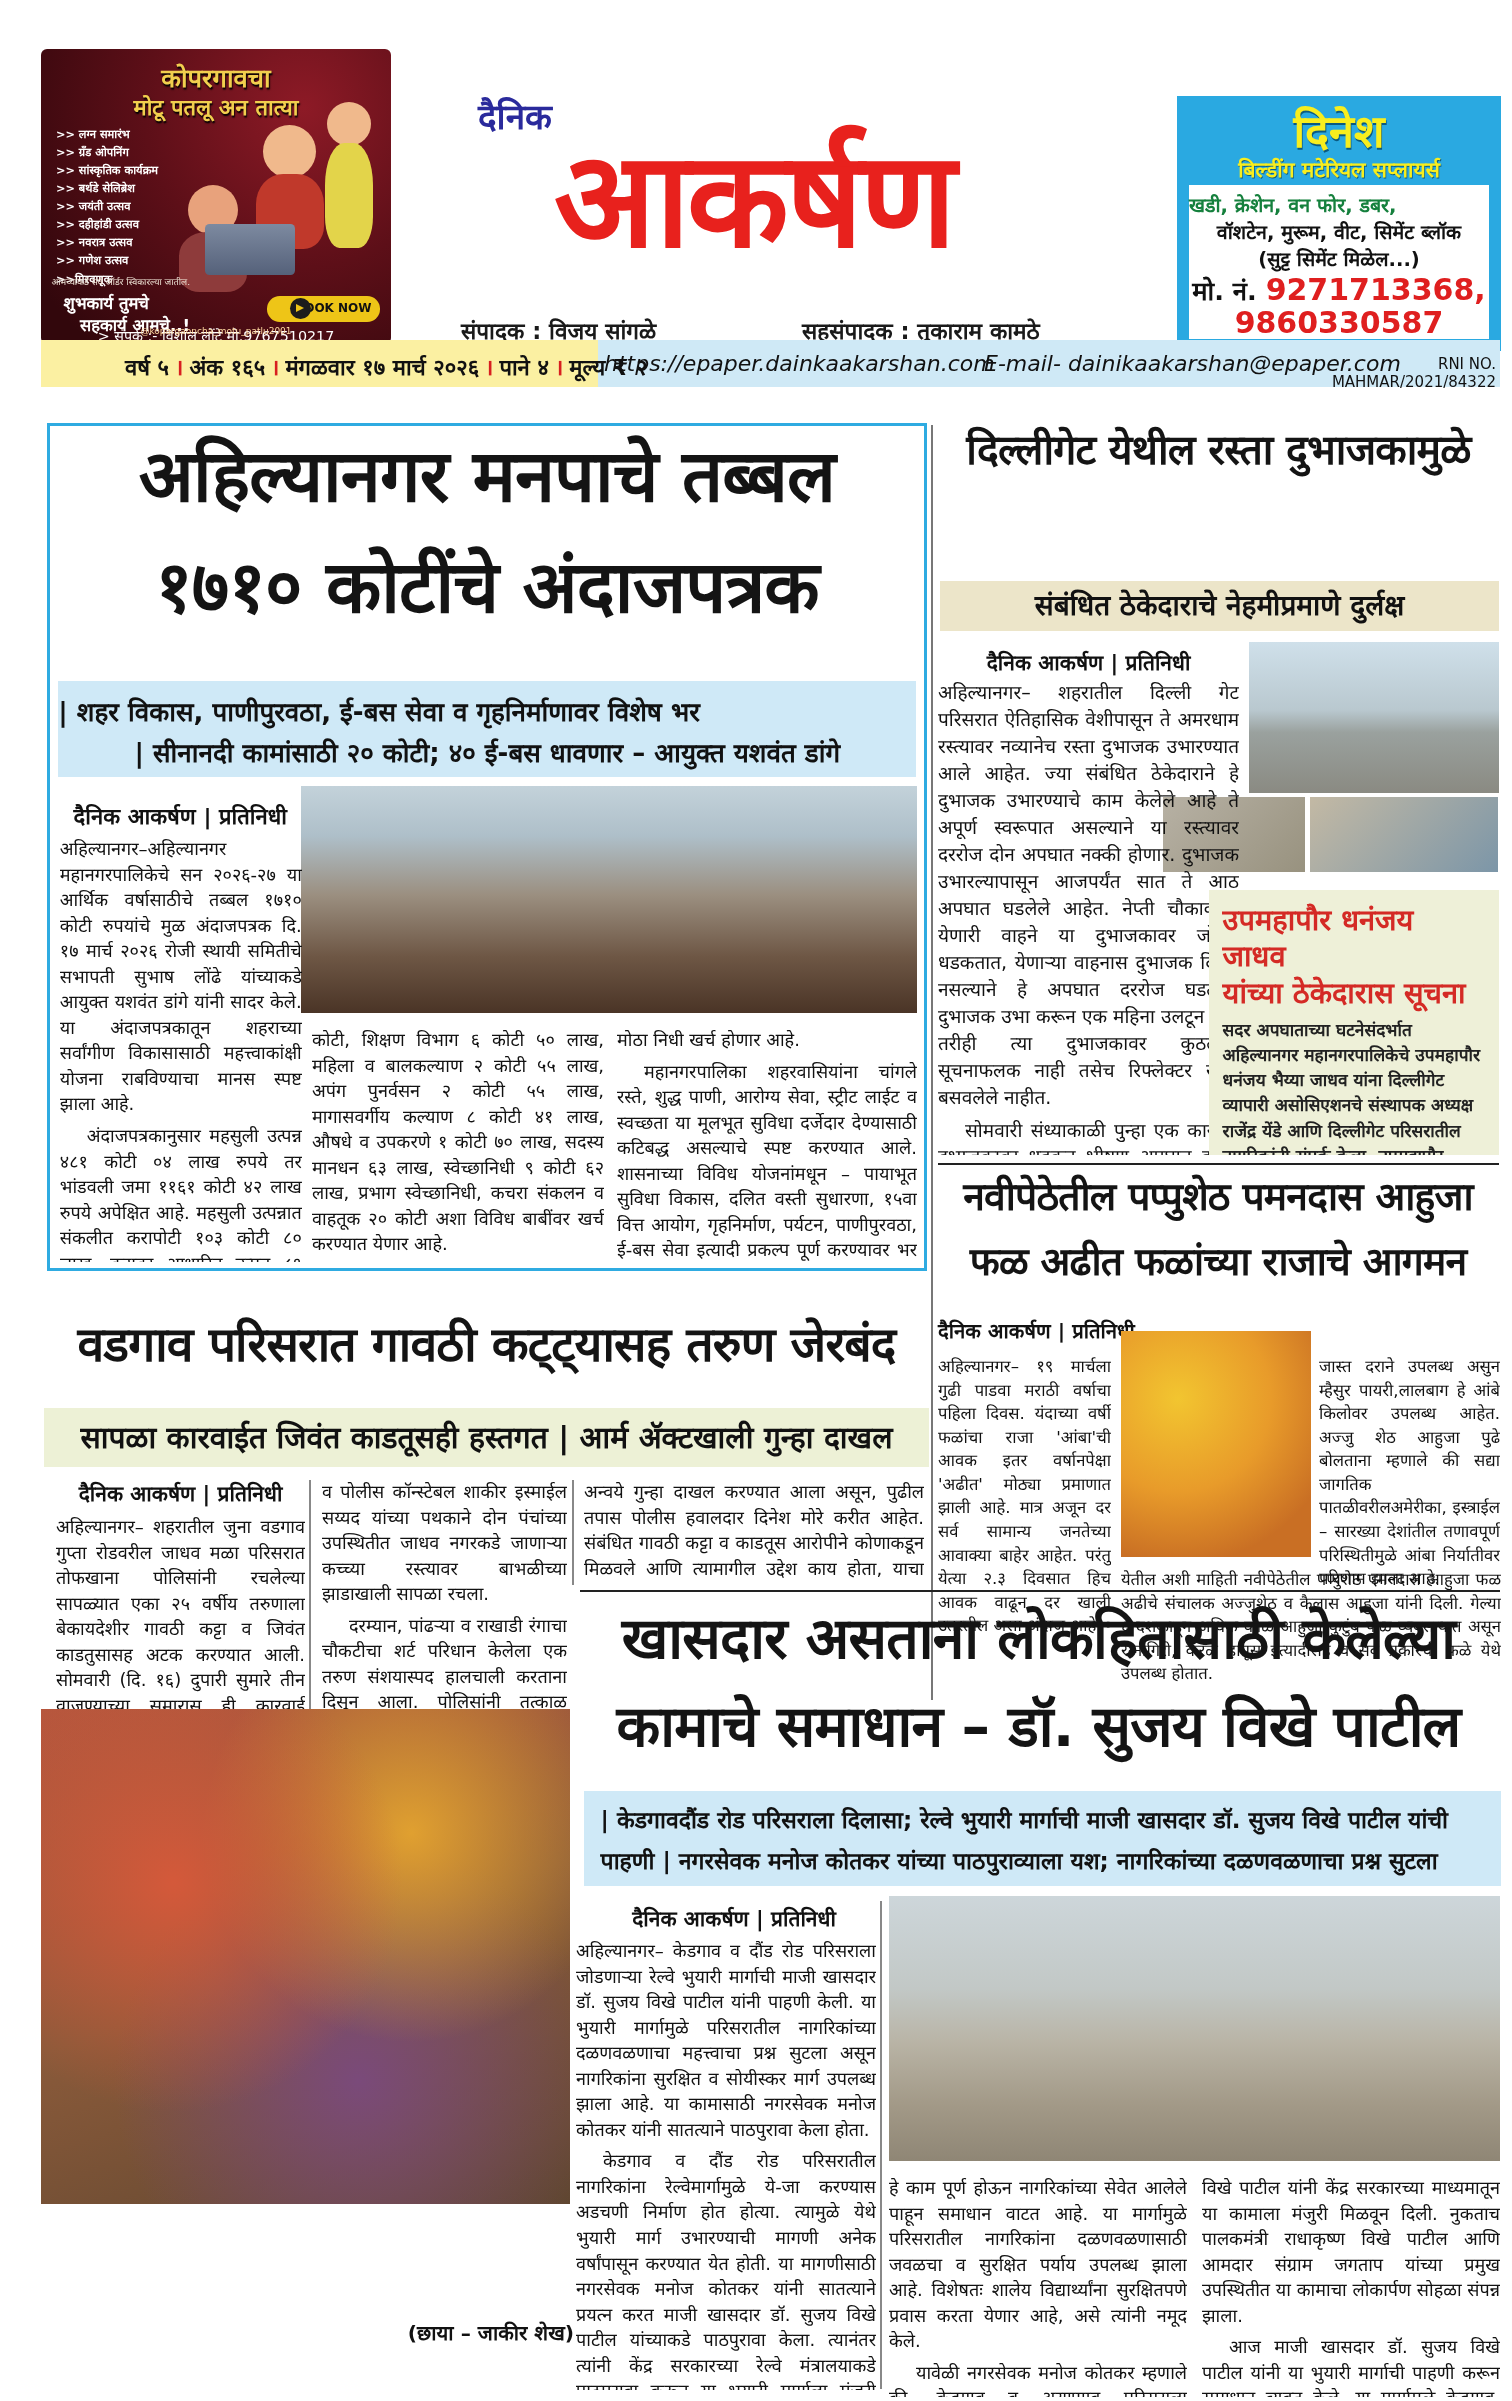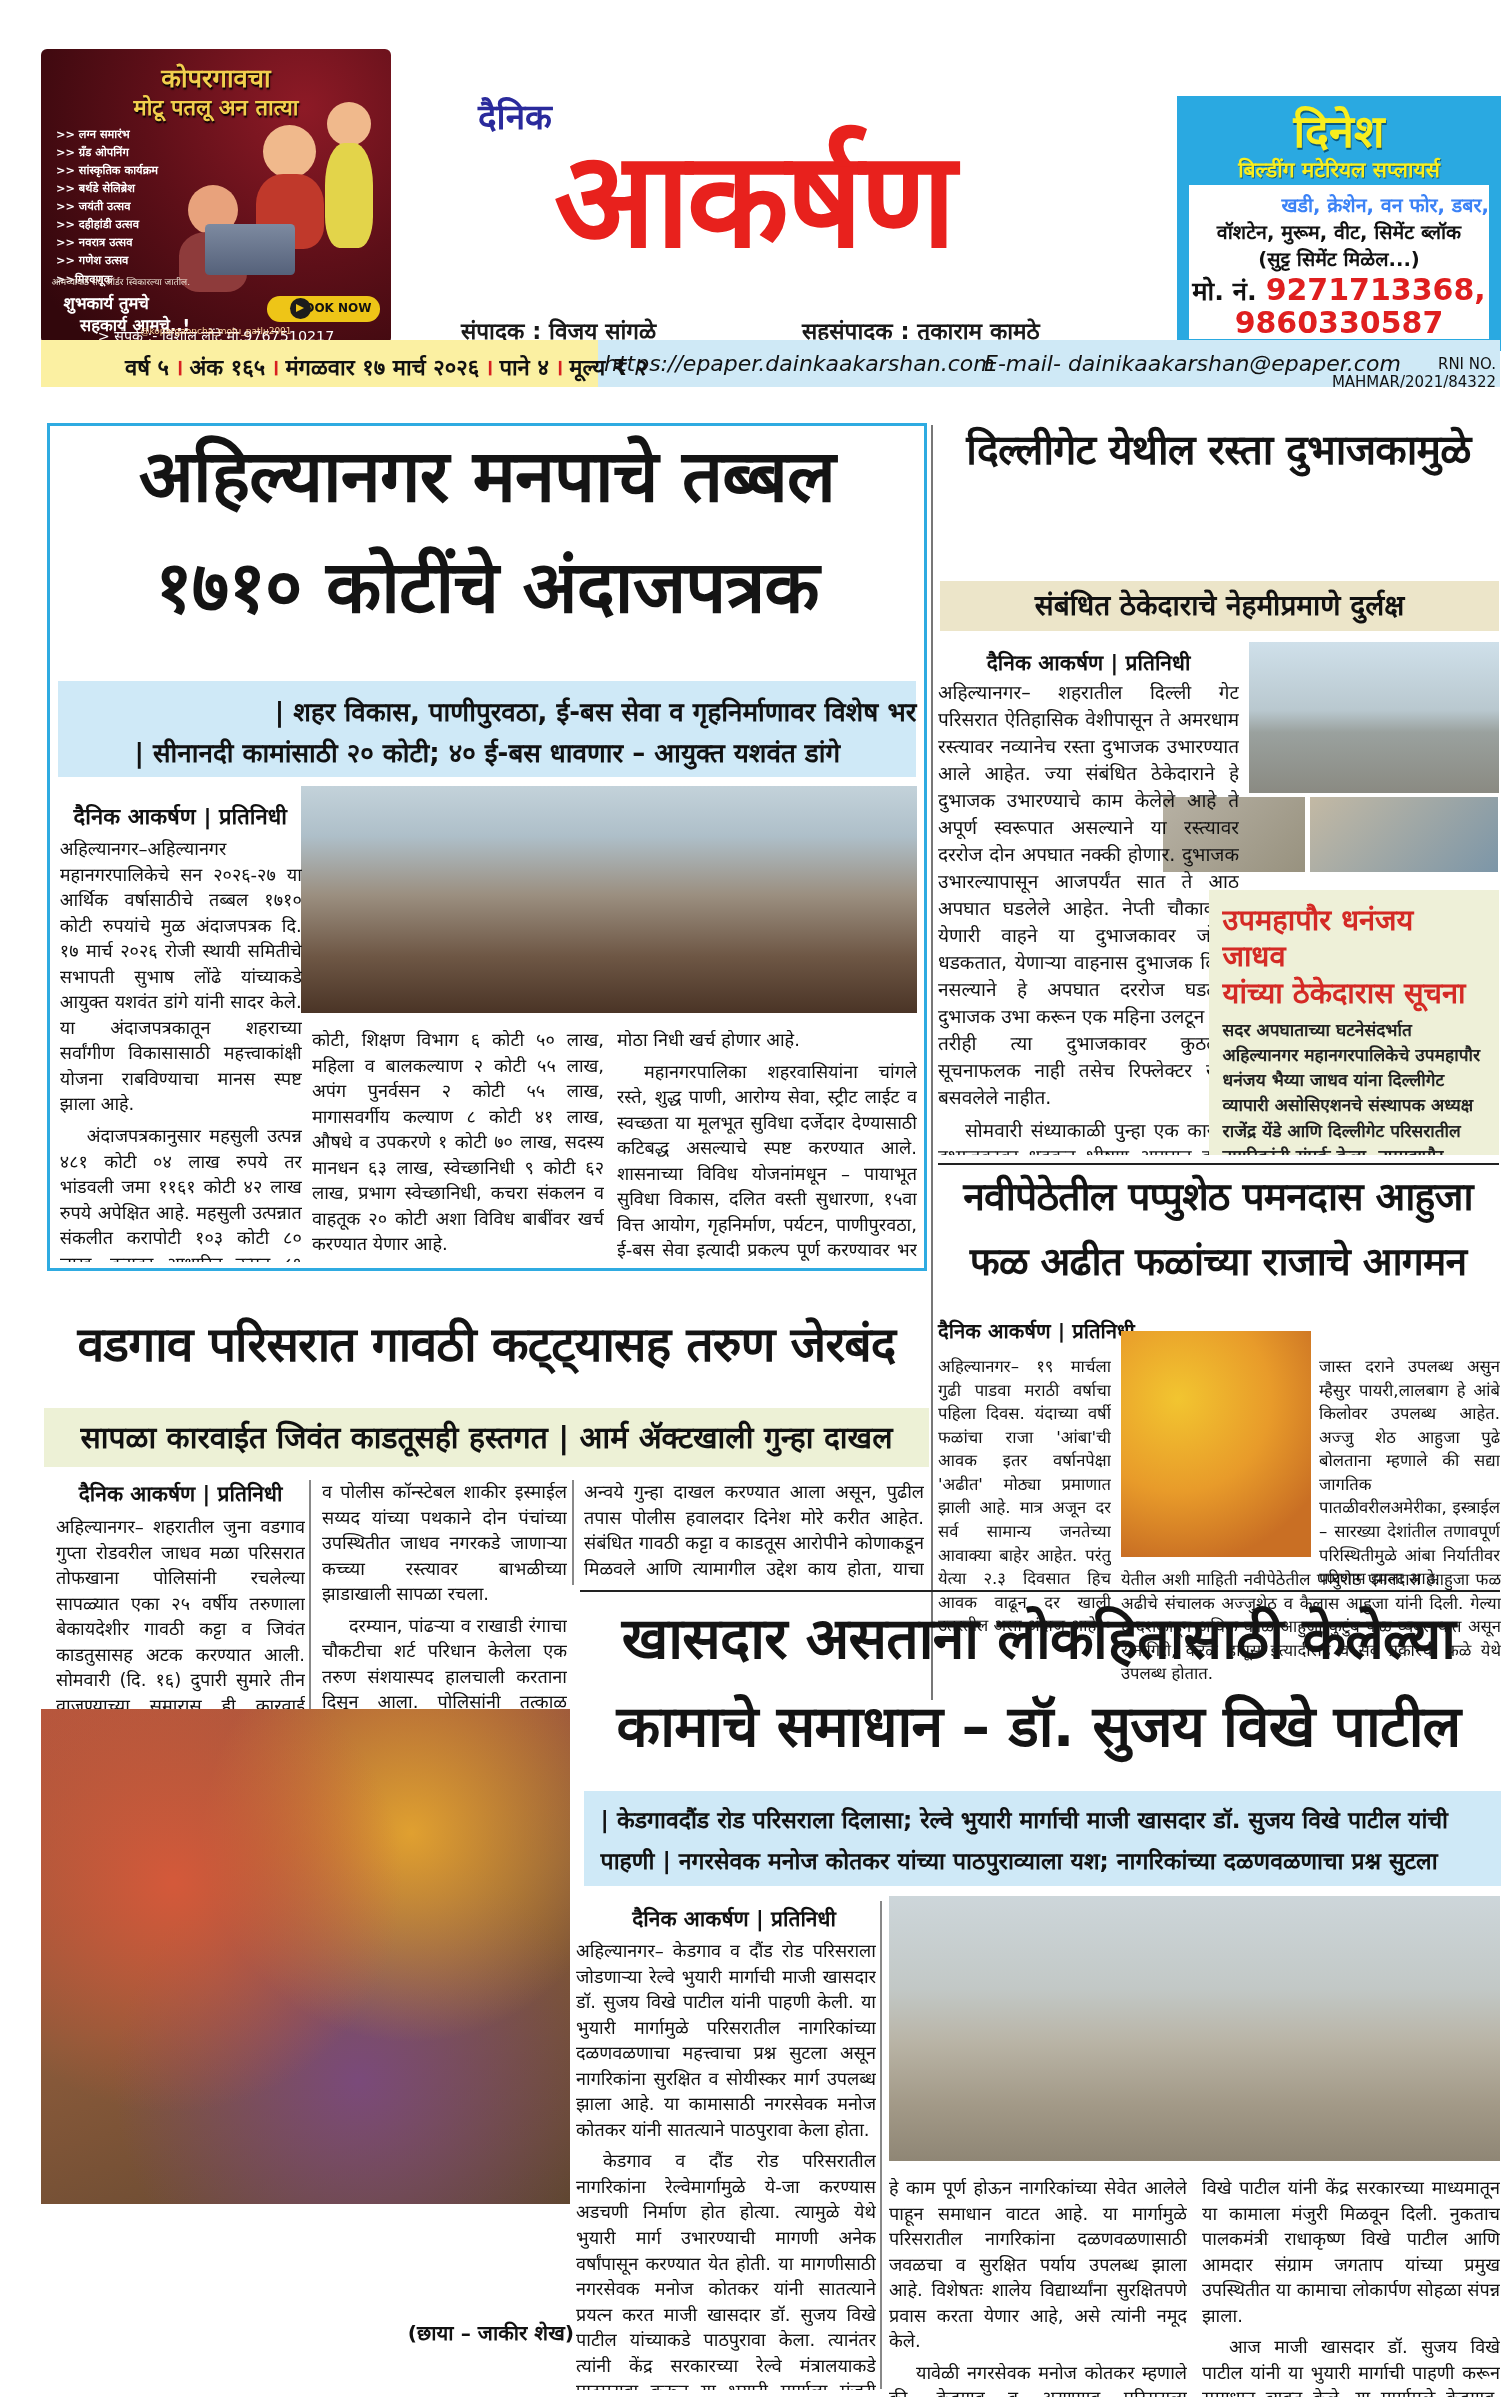--- a/index.html
+++ b/index.html
@@ -41,21 +41,21 @@
   .mh-daily{left:478px;top:92px;font-size:35px;font-weight:800;color:#2a2a9c}
   .mh-brand{left:422px;top:111px;width:663px;height:222px;font-size:133px;font-weight:800;color:#e8211d;text-align:center;line-height:1.35;letter-spacing:-3px}
   .mh-ed1{left:461px;top:315px;font-size:22.6px;font-weight:700;color:#1a1a1a}
   .mh-ed2{left:802px;top:315px;font-size:22.6px;font-weight:700;color:#1a1a1a}
 
   
   .ad-right{left:1177px;top:96px;width:324px;height:255px;background:#2aa9e1}
   .adr-t{left:0;top:3px;width:100%;text-align:center;color:#f8ee1e;font-size:45px;font-weight:800;text-shadow:0.8px 1.5px 0 #0b5a80}
   .adr-s{left:0;top:59px;width:100%;text-align:center;color:#f8ee1e;font-size:21px;font-weight:700;text-shadow:0.8px 0.8px 0 #0b5a80}
   .adr-box{left:12px;top:89px;width:300px;height:154px;background:#fff}
-  .adr-l1{left:0;top:6px;width:100%;text-align:right;font-size:19.6px;font-weight:700;color:#3b82f6}
+  .adr-l1{left:0;top:6px;width:100%;text-align:left;font-size:19.6px;font-weight:700;color:#15803d}
   .adr-l2{left:0;top:33px;width:100%;text-align:center;font-size:19.6px;font-weight:700;color:#111}
   .adr-l3{left:0;top:60px;width:100%;text-align:center;font-size:19.6px;font-weight:700;color:#111}
   .adr-ph1{left:0;top:87px;width:100%;text-align:center;font-size:25.6px;font-weight:800;color:#111}
   .adr-ph1 em{font-style:normal;color:#df1f1f;font-size:30px}
   .adr-ph2{left:0;top:120px;width:100%;text-align:center;font-size:30px;font-weight:800;color:#df1f1f}
 
   
   .dateline{left:41px;top:340px;width:1247px;height:47px}
   .dl-yellow{left:0;top:0;width:557px;height:47px;background:#fbf0a2}
   .dl-blue{left:557px;top:0;width:902px;height:47px;background:#cfe9f6}
@@ -63,21 +63,21 @@
   .dl-issue .sep{color:#d81f1f;padding:0 6px}
   .dl-web{left:563px;top:10.5px;font-size:22px;font-style:italic;color:#111;white-space:nowrap}
   .dl-mail{left:943px;top:10.5px;font-size:22px;font-style:italic;color:#111;white-space:nowrap}
   .dl-rni{left:1246px;top:15px;width:209px;font-size:15px;text-align:right;color:#111}
 
   
   .main-frame{left:47px;top:423px;width:874px;height:842px;border:3.8px solid #2fabe1}
   .mf-h1{left:0;top:12px;width:100%;font-size:72px}
   .mf-h2{left:0;top:123px;width:100%;font-size:72px}
   .mf-sub{left:8.3px;top:255px;width:858px;height:96px;background:#cfe9f7}
-  .mf-sub1{left:0;top:12px;width:100%;text-align:right;font-size:26px;font-weight:700}
+  .mf-sub1{left:0;top:12px;width:100%;text-align:left;font-size:26px;font-weight:700}
   .mf-sub2{left:0;top:53px;width:100%;text-align:center;font-size:26px;font-weight:700}
   .mf-by{left:9.8px;top:374px;width:241px;text-align:center;font-size:22px;font-weight:700}
   .mf-photo{left:251px;top:360px;width:616px;height:227px;
             background:linear-gradient(180deg,#c3d2da 0%,#aebfc9 22%,#9b8f80 48%,#6e5745 75%,#4a3426 100%)}
   .mf-col1{left:9.8px;top:410px;width:242px;height:426px;font-size:18px;overflow:hidden}
   .mf-col2{left:262px;top:601px;width:292px;height:238px;font-size:18px;overflow:hidden}
   .mf-col3{left:567px;top:601px;width:300px;height:238px;font-size:18px;overflow:hidden}
 
   
   .vrule-main{left:931px;top:425px;width:1.5px;height:1275px;background:#777}

